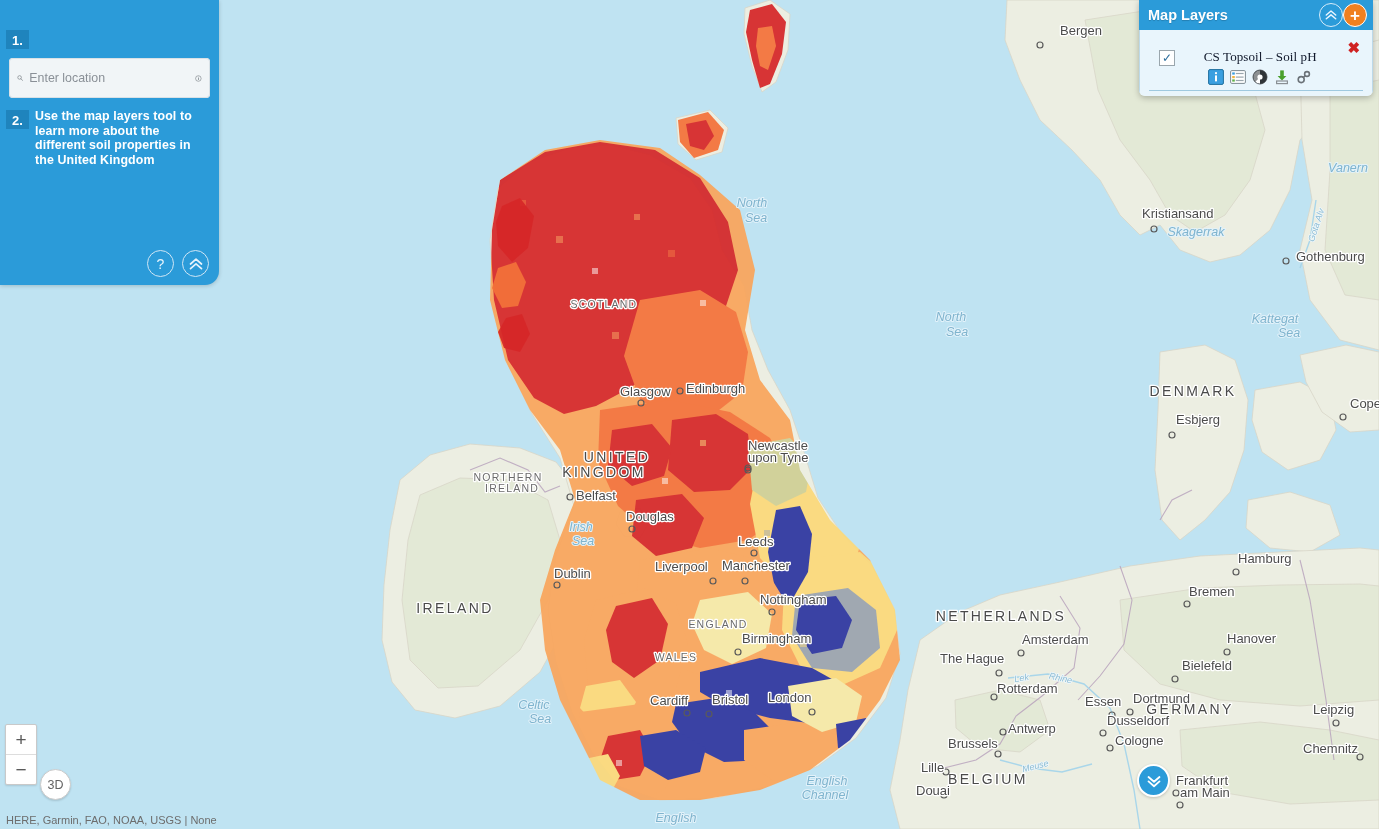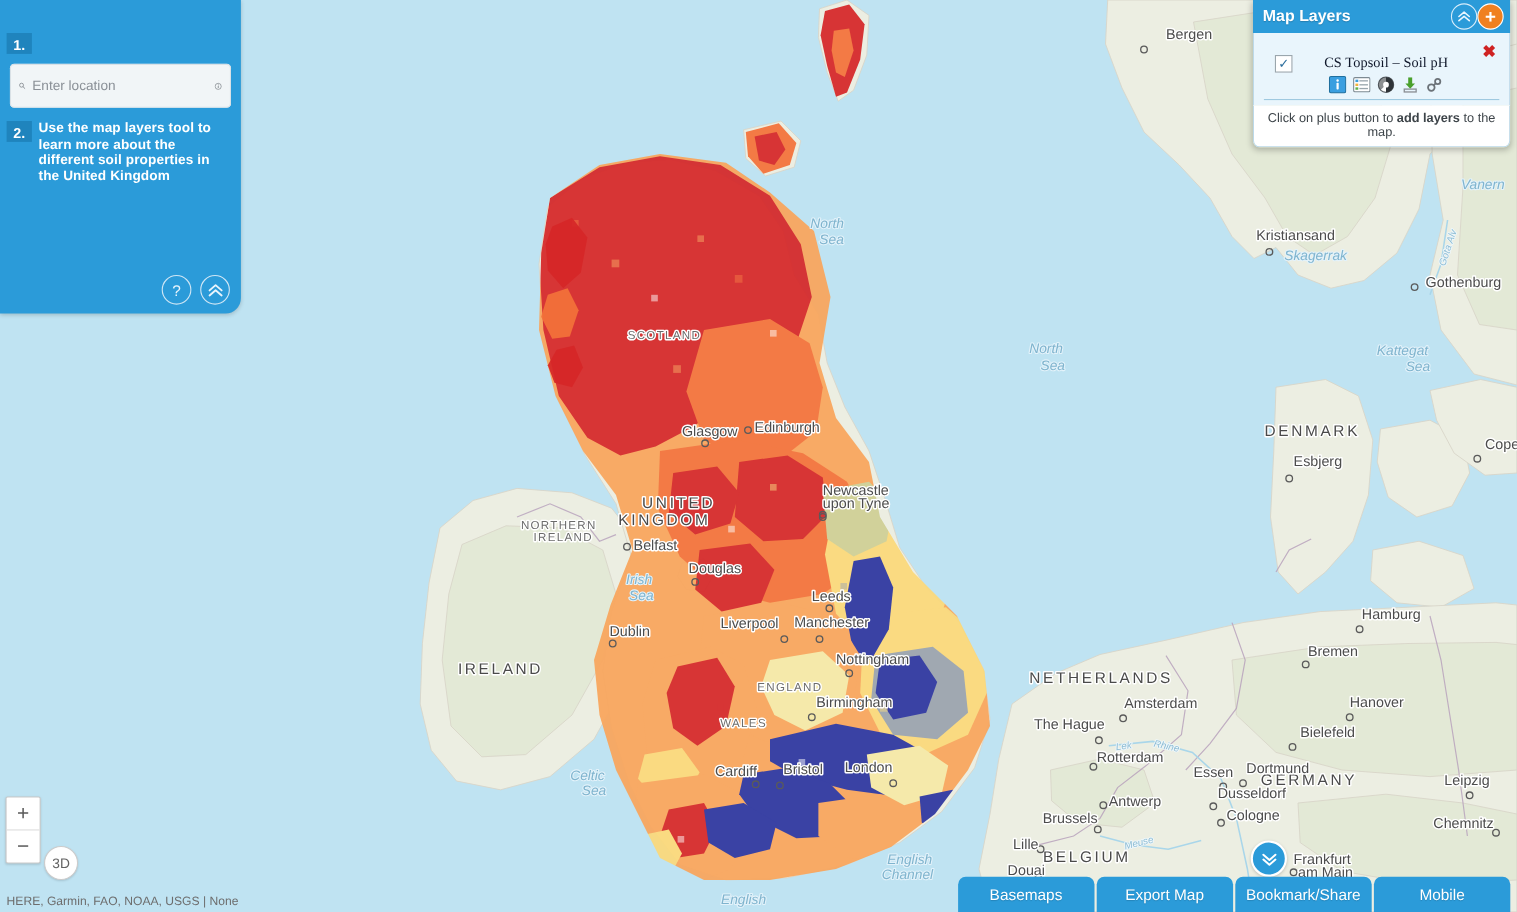--- a/index.html
+++ b/index.html
@@ -511,37 +511,28 @@
               <circle cx="11" cy="5" r="2.4" fill="none" stroke="#6b7278" stroke-width="1.6"></circle>
               <line x1="7.2" y1="8.6" x2="9.4" y2="6.5" stroke="#6b7278" stroke-width="1.6"></line>
             </svg>
           </div>
         </div>
         <div class="layer-close">✖</div>
       </div>
       <div class="layers-hint-sep"></div>
     </div>
 
-    <div class="layers-hint">
-      <span>Click on plus button to </span><b>add layers</b><span> to the map.</span>
-    </div>
   </div>
 
   <div class="zoom-ctrl">
     <div class="zoom-btn plus">+</div>
     <div class="zoom-btn minus">−</div>
   </div>
   <div class="btn-3d">3D</div>
 
   <div class="bottom-chev">
     <svg width="16" height="14" viewBox="0 0 16 14">
       <polyline points="2.5,3 8,7.8 13.5,3" fill="none" stroke="#ffffff" stroke-width="1.8" stroke-linecap="round" stroke-linejoin="round"></polyline>
       <polyline points="2.5,7.4 8,12.2 13.5,7.4" fill="none" stroke="#ffffff" stroke-width="1.8" stroke-linecap="round" stroke-linejoin="round"></polyline>
     </svg>
   </div>
-  <div class="bottom-bar">
-    <div class="bb-btn">Basemaps</div>
-    <div class="bb-btn">Export Map</div>
-    <div class="bb-btn">Bookmark/Share</div>
-    <div class="bb-btn last">Mobile</div>
-  </div>
 
 </div>
 
 </body></html>

